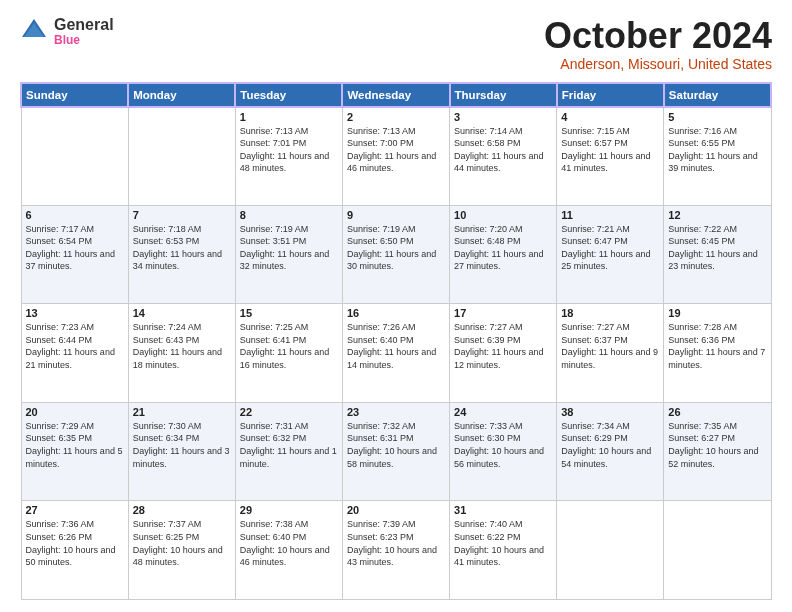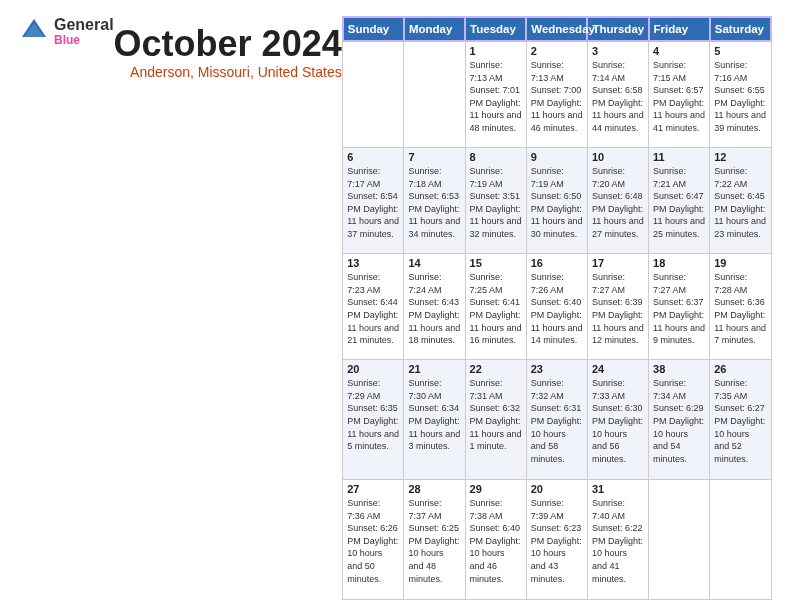--- a/index.html
+++ b/index.html
@@ -8,21 +8,21 @@
       background: #fff;
       width: 792px;
       height: 612px;
       overflow: hidden;
     }
     .page {
       width: 792px;
       height: 612px;
       padding: 16px 20px 12px 20px;
       display: flex;
-      flex-direction: row;
+      flex-direction: column;
     }
     .header {
       display: flex;
       justify-content: space-between;
       align-items: flex-start;
       margin-bottom: 10px;
     }
     .logo {
       display: flex;
       align-items: center;
@@ -43,21 +43,20 @@
       font-weight: bold;
       color: #ec4899;
     }
     .logo-icon {
       width: 28px;
       height: 28px;
       margin-right: 2px;
     }
     .title-block {
       text-align: right;
-      margin-top: 8px;
     }
     .month-title {
       font-size: 36px;
       font-weight: bold;
       color: #222;
       line-height: 1.1;
     }
     .location {
       font-size: 14px;
       color: #c2410c;

